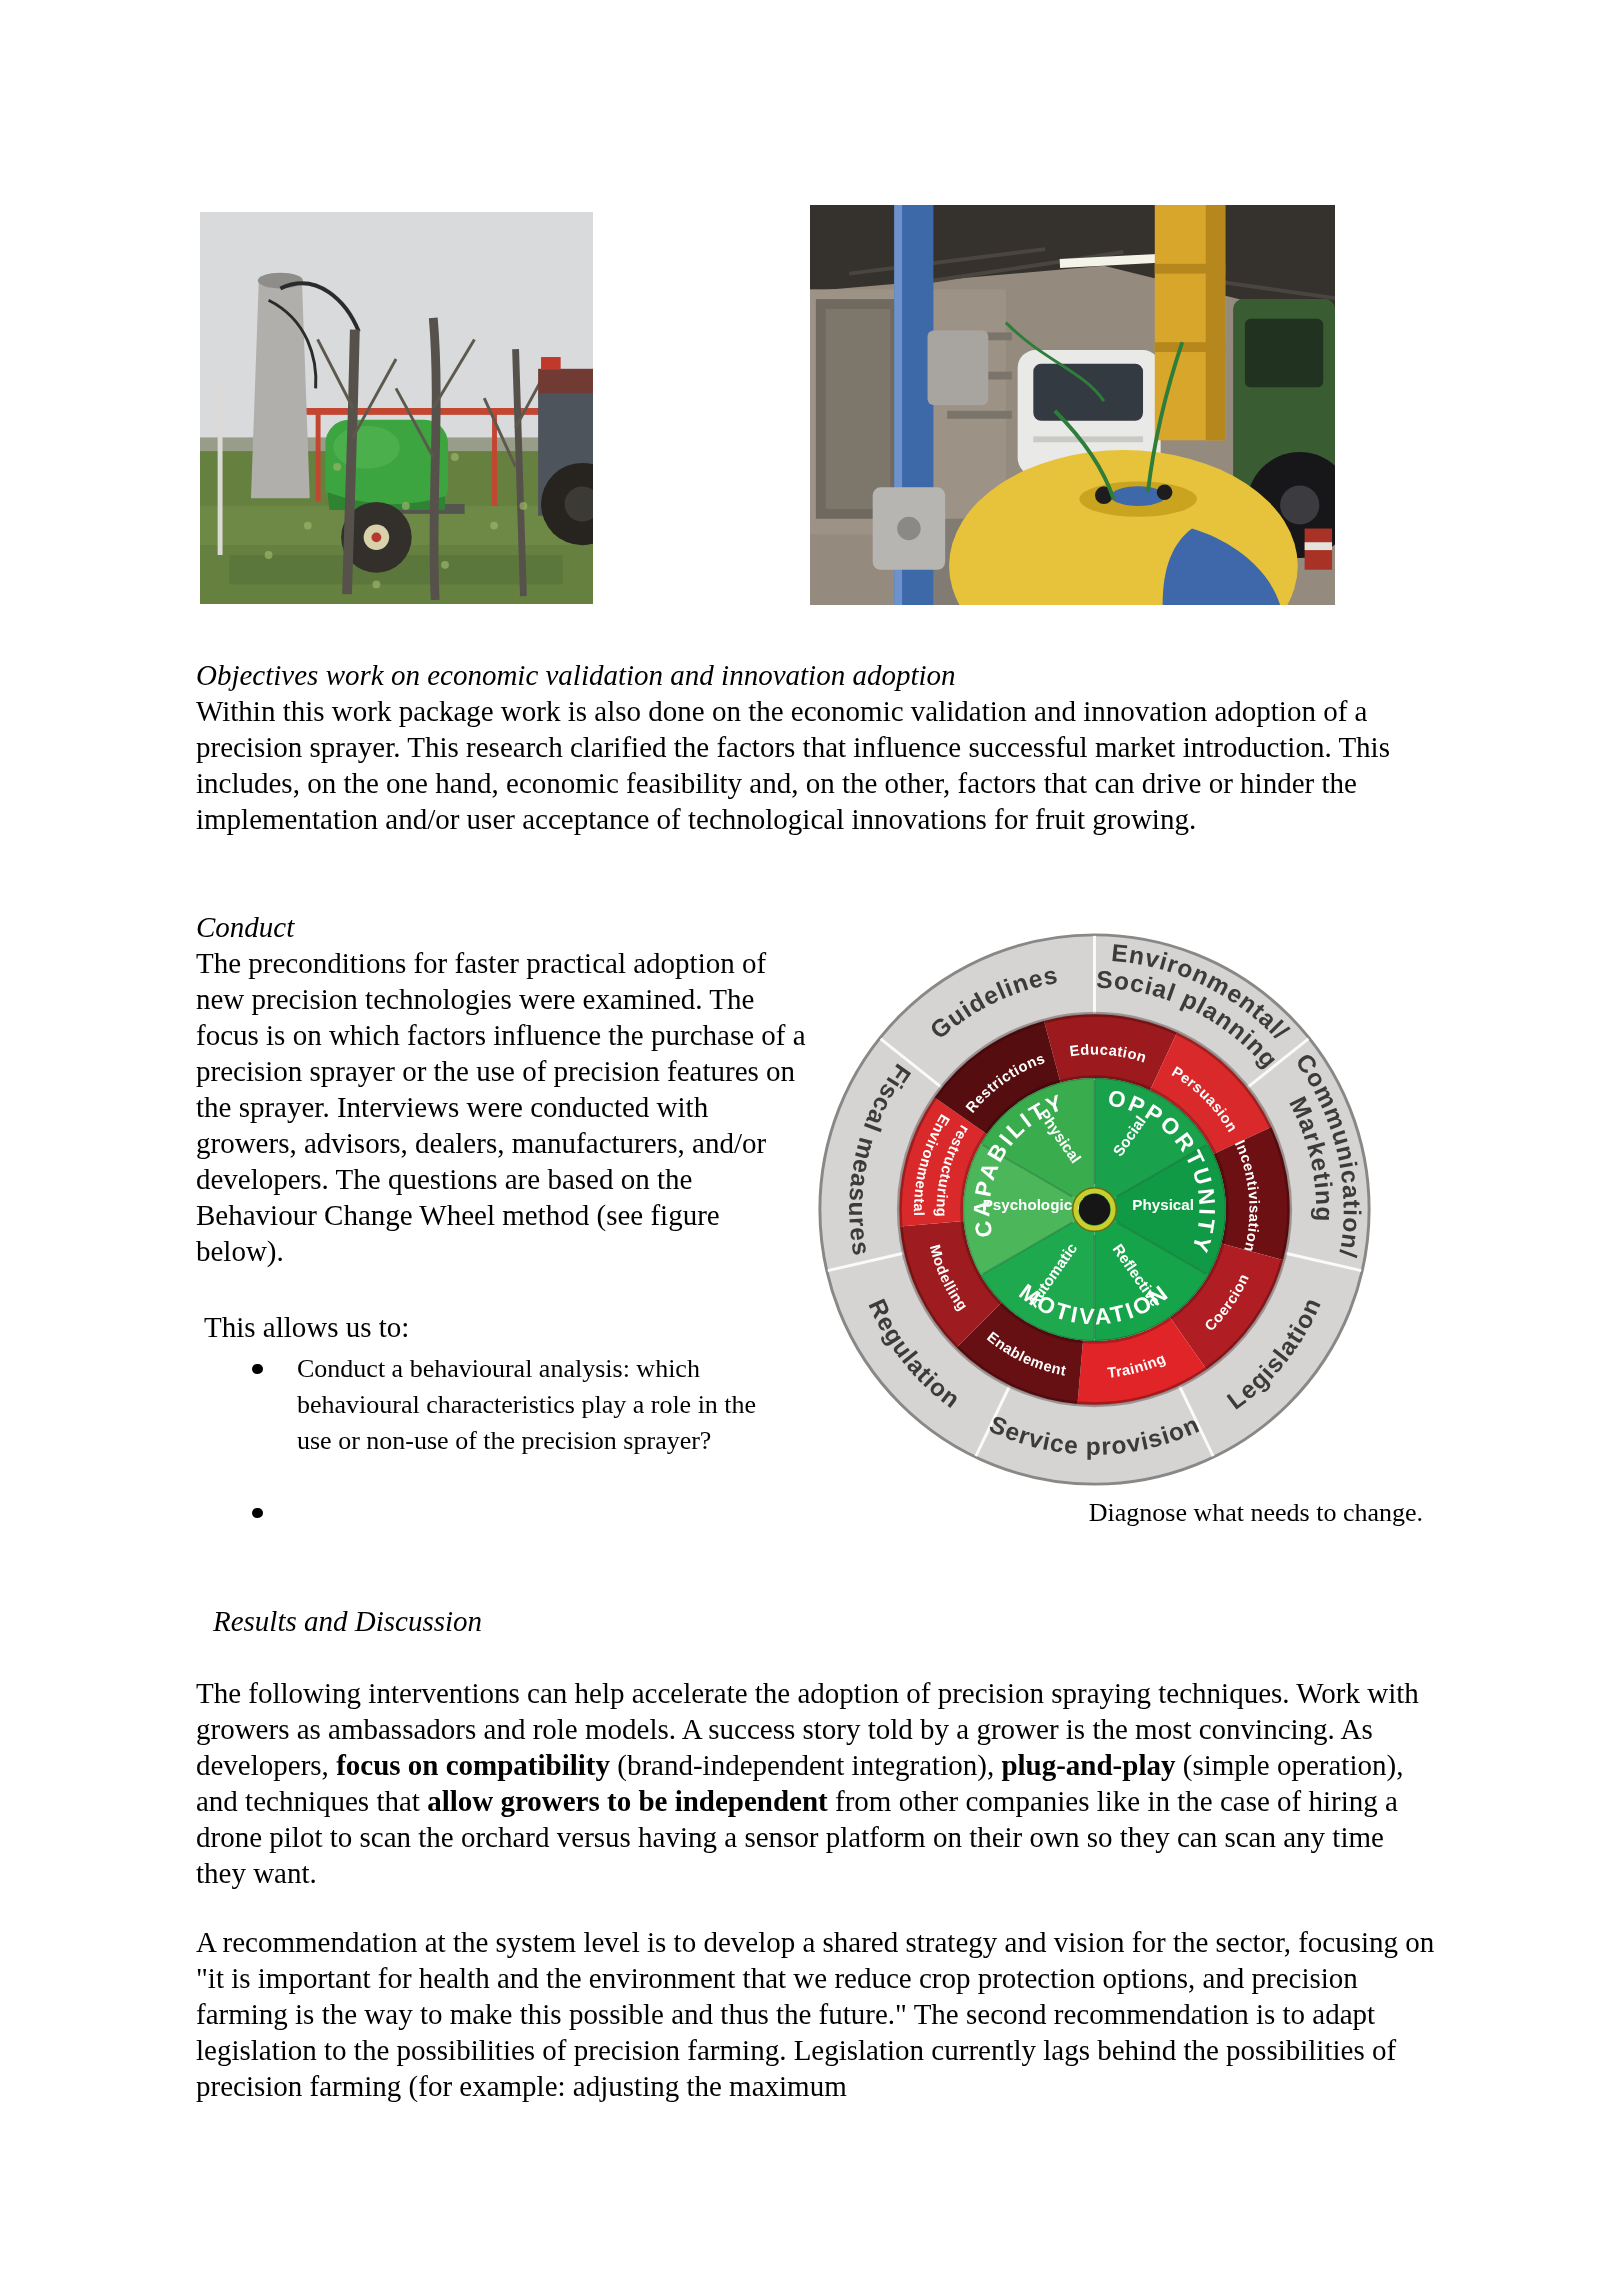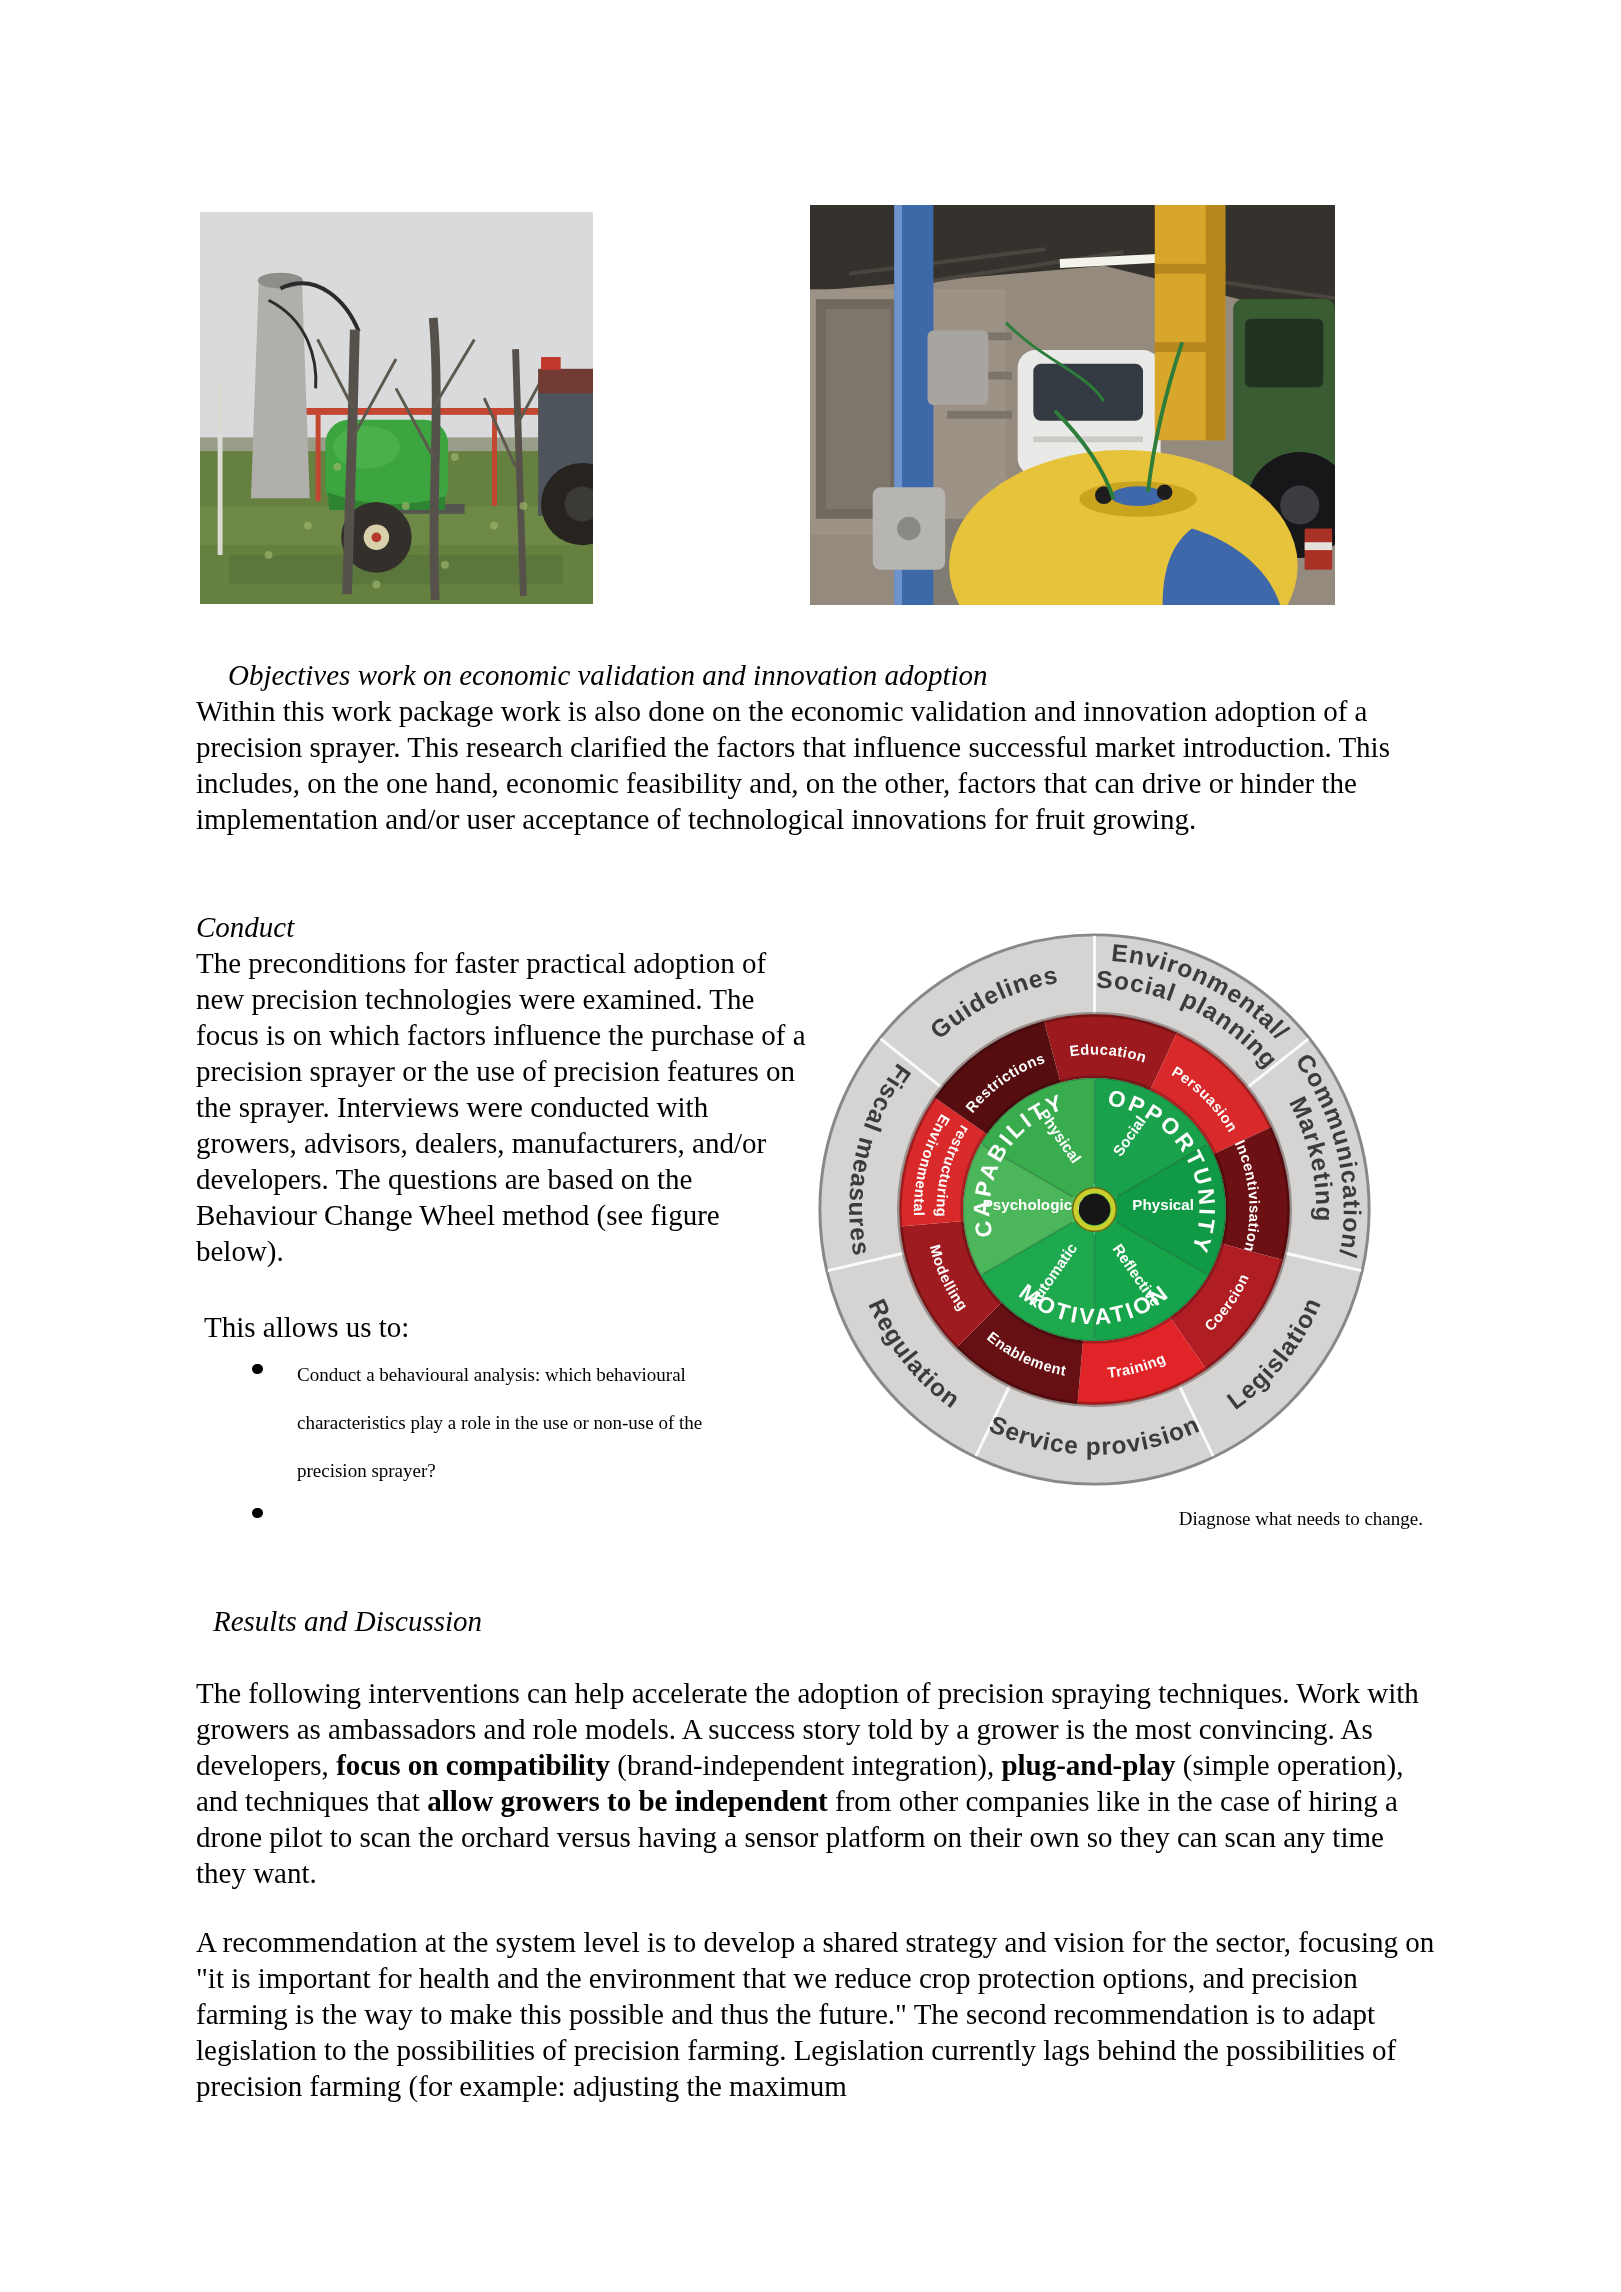--- a/index.html
+++ b/index.html
@@ -4,21 +4,21 @@
 <style>
   html,body{margin:0;padding:0;background:#777;}
   .page{position:relative;width:1621px;height:2293px;background:#ffffff;margin:0 auto;
         font-family:"Liberation Serif",serif;color:#000;overflow:hidden;}
   .tblock{position:absolute;font-size:29px;line-height:36px;margin:0;}
   .it{font-style:italic;font-weight:400;}
   .photo{position:absolute;margin:0;padding:0;}
   .photo svg{display:block;}
   .bullet{position:absolute;}
   .bullet .dot{position:absolute;left:4.9px;top:12.7px;width:10.8px;height:10.8px;border-radius:50%;background:#000;}
-  .bullet .btxt{margin-left:50px;font-size:19px;line-height:48px;}
+  .bullet .btxt{margin-left:50px;font-size:26px;line-height:36px;}
   .wheel{position:absolute;left:814px;top:929px;width:561px;height:561px;}
   
   .out{font-family:"Liberation Sans",sans-serif;font-weight:700;font-size:25px;fill:#3b3b3b;letter-spacing:1px;}
   .mid{font-family:"Liberation Sans",sans-serif;font-weight:700;font-size:15px;fill:#ffffff;letter-spacing:.5px;}
   .cat{font-family:"Liberation Sans",sans-serif;font-weight:700;font-size:23px;fill:#ffffff;letter-spacing:3px;}
   .sub{font-family:"Liberation Sans",sans-serif;font-weight:700;font-size:15.5px;fill:#ffffff;}
 </style>
 </head>
 <body>
 
@@ -106,21 +106,21 @@
       <rect x="86" y="0" width="40" height="408" fill="#3d69a9"></rect>
       <rect x="86" y="0" width="8" height="408" fill="#6e93cc"></rect>
       <rect x="64" y="288" width="74" height="84" rx="8" fill="#b7b5b2"></rect>
       <circle cx="101" cy="330" r="12" fill="#8b8986"></circle>
       <rect x="120" y="128" width="62" height="76" rx="6" fill="#a8a5a0"></rect>
       <rect x="505" y="330" width="28" height="42" fill="#a83226"></rect>
       <rect x="505" y="344" width="28" height="8" fill="#e4e2dd"></rect>
     </svg>
   </figure>
 
-  <h2 class="tblock it" style="left:196px;top:657px;margin-left:32px;">Objectives work on economic validation and innovation adoption</h2>
+  <h2 class="tblock it" style="left:196px;top:657px;">Objectives work on economic validation and innovation adoption</h2>
 
   <p class="tblock" style="left:196px;top:693px;width:1245px;">Within this work package work is also done on the economic validation and innovation adoption of a precision sprayer. This research clarified the factors that influence successful market introduction. This includes, on the one hand, economic feasibility and, on the other, factors that can drive or hinder the implementation and/or user acceptance of technological innovations for fruit growing.</p>
 
   <h2 class="tblock it" style="left:196px;top:909px;">Conduct</h2>
 
   <p class="tblock" style="left:196px;top:945px;width:616px;">The preconditions for faster practical adoption of new precision technologies were examined. The focus is on which factors influence the purchase of a precision sprayer or the use of precision features on the sprayer. Interviews were conducted with growers, advisors, dealers, manufacturers, and/or developers. The questions are based on the Behaviour Change Wheel method (see figure below).</p>
 
   <p class="tblock" style="left:204px;top:1309px;">This allows us to:</p>
 
   <div class="bullet" style="left:247px;top:1351px;width:529px;">

